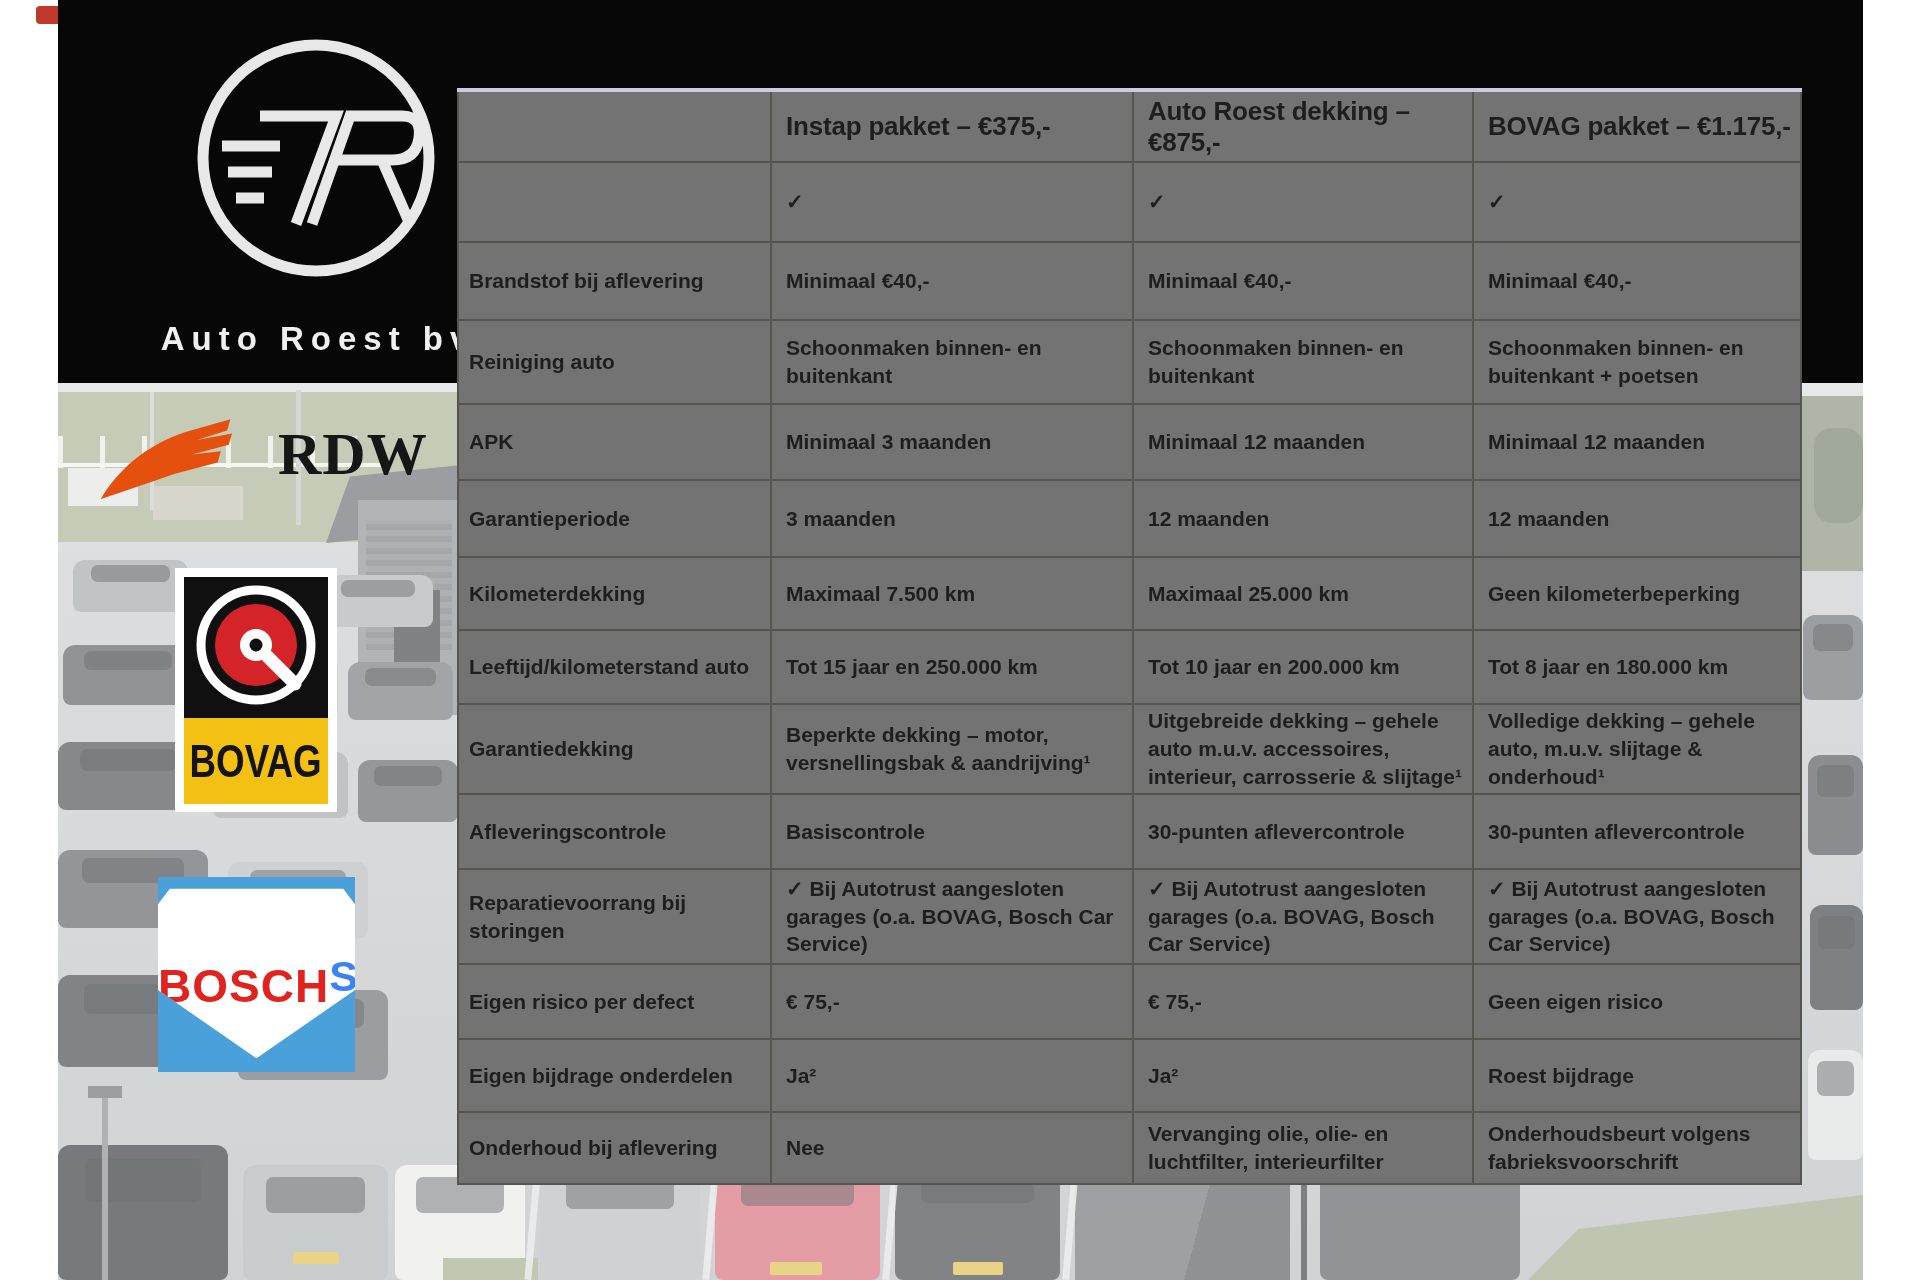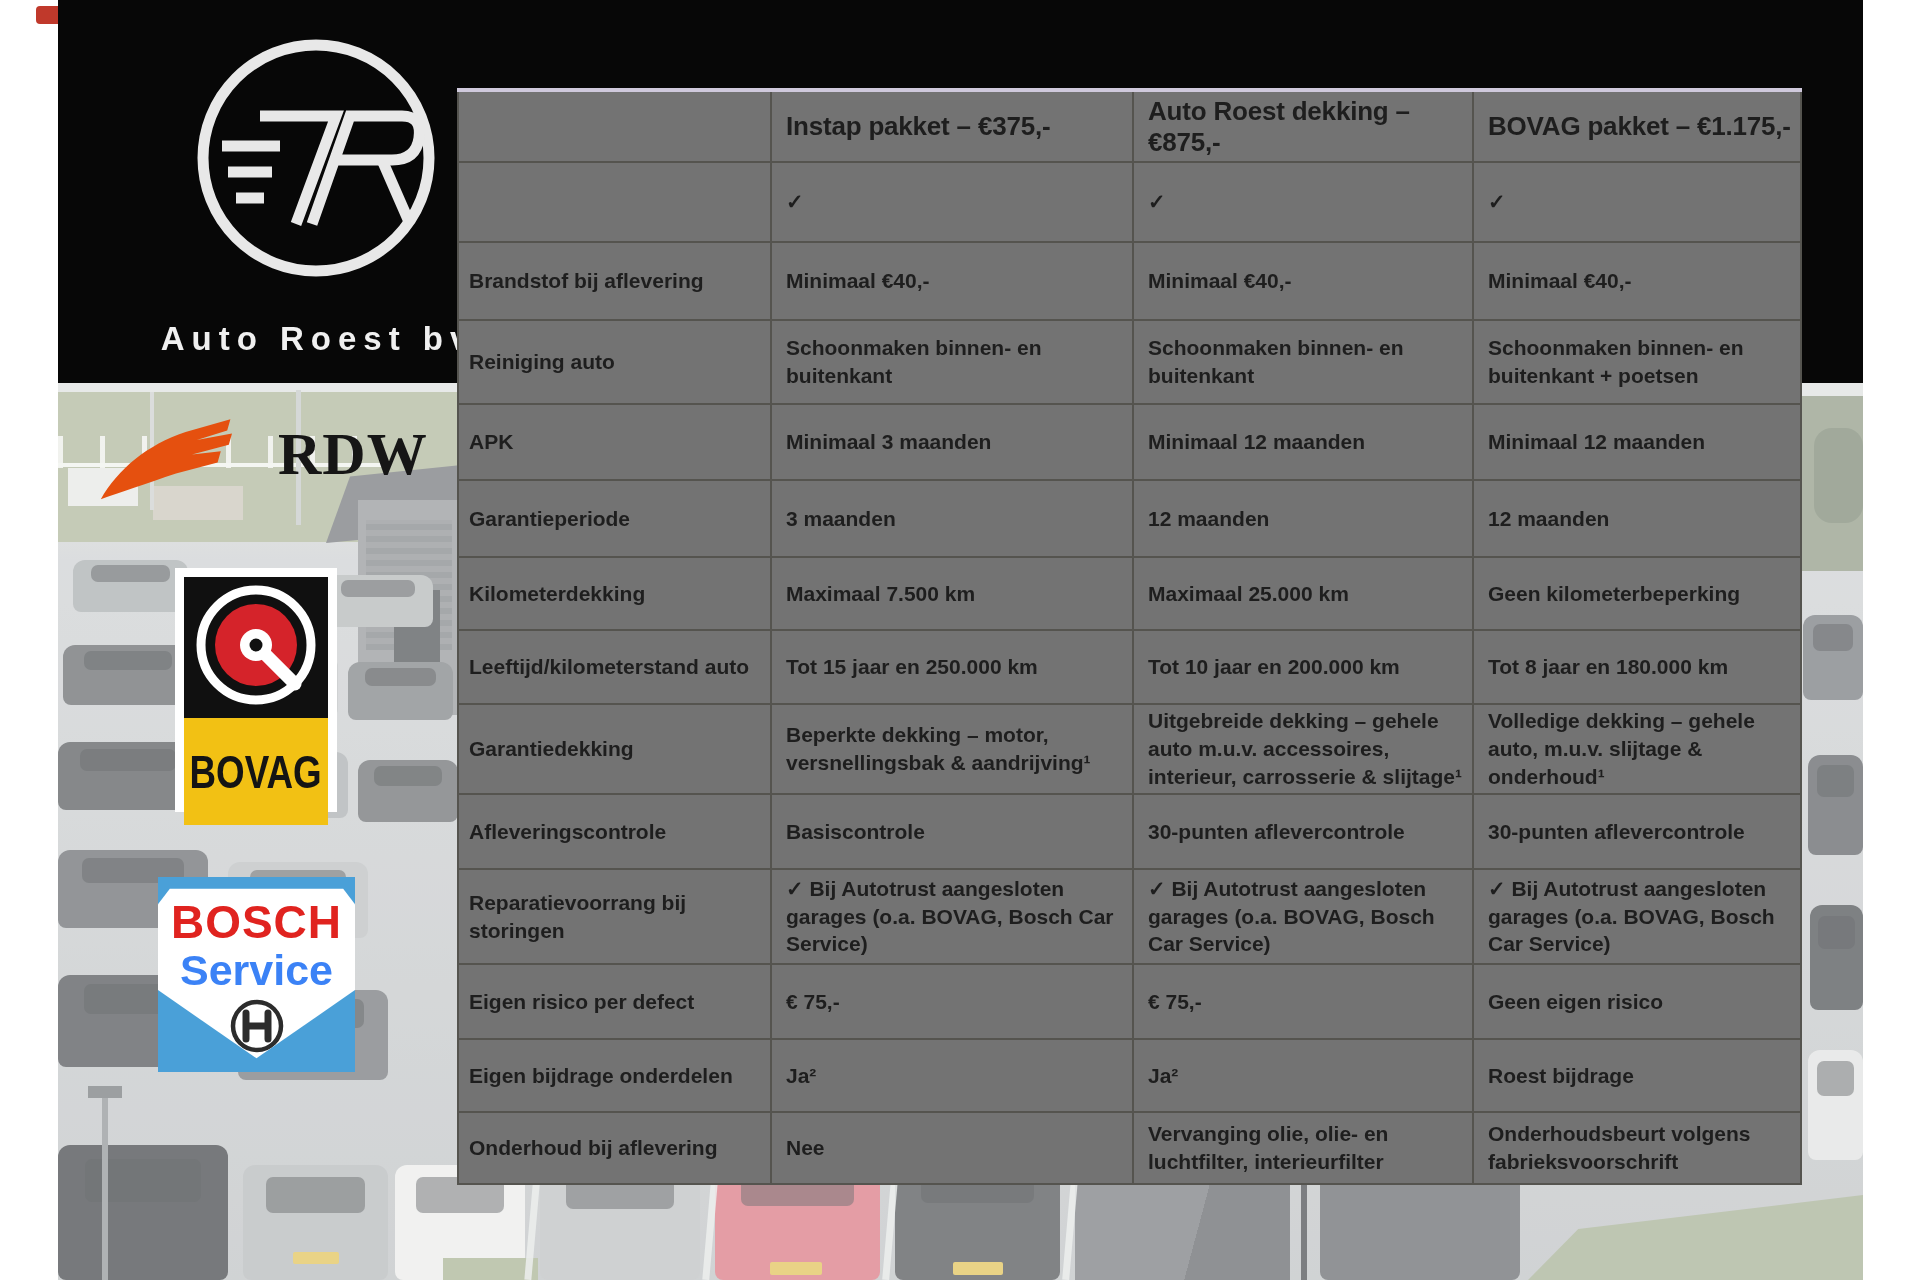--- a/index.html
+++ b/index.html
@@ -25,27 +25,27 @@
 
   
   .rdw{position:absolute;left:80px;top:410px;width:340px;height:100px;}
   .rdw svg{position:absolute;left:0;top:6px;}
   .rdw-text{position:absolute;left:198px;top:10px;font-family:"Liberation Serif",serif;
             font-weight:bold;font-size:60px;color:#161616;letter-spacing:1px;}
 
   .bovag{position:absolute;left:175px;top:568px;width:162px;height:244px;background:#ffffff;
          box-sizing:border-box;padding:9px;}
   .bovag-top{position:relative;width:144px;height:141px;background:#101010;}
-  .bovag-bottom{width:144px;height:107px;background:#f2c114;display:flex;align-items:center;justify-content:center;}
+  .bovag-bottom{width:144px;height:86px;background:#f2c114;display:flex;align-items:center;justify-content:center;}
   .bovag-word{font-size:46px;font-weight:bold;color:#141414;transform:scaleX(.8);letter-spacing:0px;}
 
   .bosch{position:absolute;left:158px;top:877px;width:197px;height:195px;background:#4aa0d8;}
   .bosch-shield{position:absolute;inset:0;background:#ffffff;
         clip-path:polygon(6% 6%,94% 6%,100% 14%,100% 58%,50% 93%,0 58%,0 14%);
-        display:flex;flex-direction:column;align-items:center;}
+        display:flex;flex-direction:row;align-items:center;}
   .bosch-word{margin-top:22px;font-size:46px;font-weight:bold;color:#e0231f;letter-spacing:1px;line-height:1;}
   .bosch-service{margin-top:4px;font-size:43px;font-weight:bold;color:#3b82f6;line-height:1;}
 
   
   .pkg-table{position:absolute;left:457px;top:88px;border-collapse:collapse;table-layout:fixed;
              background:#737373;border:2px solid #55544f;border-top:4px solid #cfc9dc;}
   .pkg-table col.c0{width:313px;} .pkg-table col.c1{width:362px;}
   .pkg-table col.c2{width:340px;} .pkg-table col.c3{width:328px;}
   .pkg-table th,.pkg-table td{border:2px solid #55544f;vertical-align:middle;text-align:left;
              color:#1e1e1e;overflow:hidden;}

